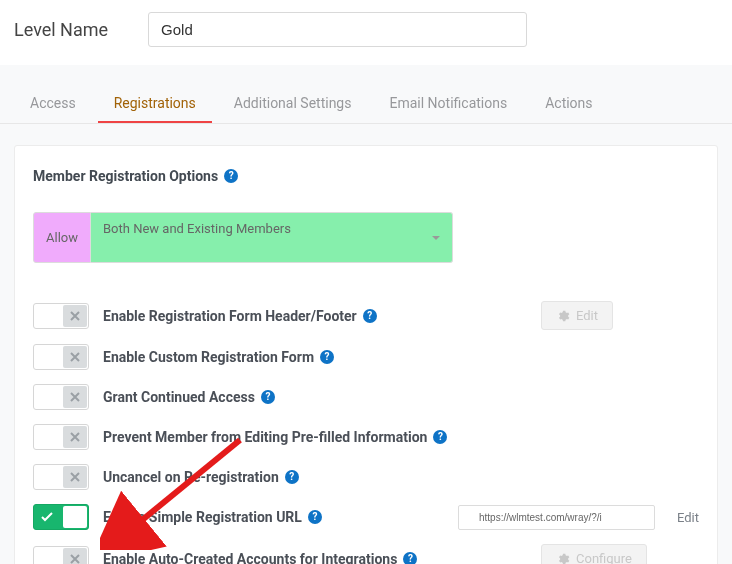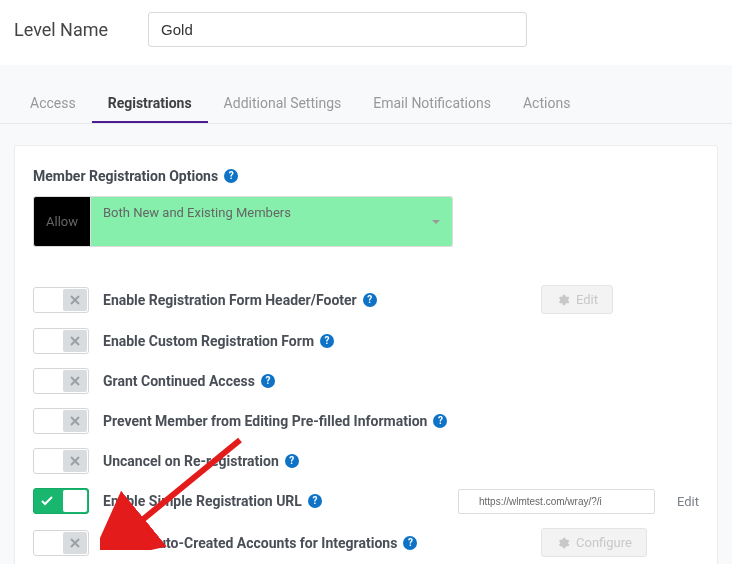--- a/index.html
+++ b/index.html
@@ -32,48 +32,48 @@
     width: 379px;
     color: #333;
   }
   .tabs-bar {
     background: #f8f9fa;
     padding: 20px 0 0;
     border-bottom: 1px solid transparent;
   }
   .tabs {
     display: flex;
-    gap: 0;
+    gap: 6px;
     padding: 0 14px;
     border-bottom: 1px solid #e7e7e7;
   }
   .tab {
     padding: 10px 16px;
     font-size: 14px;
     color: #97989b;
     cursor: pointer;
     border-bottom: 2px solid transparent;
   }
   .tab.active {
-    color: #404040;
-    font-weight: 700;
-    border-bottom: 2px solid #4c1d95;
+    color: #a16207;
+    font-weight: 400;
+    border-bottom: 2px solid #ef4444;
   }
   .panel {
     background: #fff;
     margin: 20px 14px 0;
     border: 1px solid #ececec;
     border-radius: 3px 3px 0 0;
     padding: 22px 18px 6px;
   }
   .section-title {
     display: flex;
     align-items: center;
     gap: 6px;
-    margin-bottom: 12px;
+    margin-bottom: 28px;
   }
   .section-title span.t {
     font-size: 14px;
     font-weight: 700;
     color: #434a52;
   }
   .help-icon {
     display: inline-block;
     width: 14px;
     height: 14px;
@@ -88,21 +88,21 @@
   .allow-row {
     display: flex;
     align-items: stretch;
     margin-bottom: 38px;
   }
   .allow-label {
     border: 1px solid #dcdcdc;
     padding: 8px 12px;
     font-size: 13px;
     color: #666;
-    background: #000000;
+    background: #f0abfc;
     border-radius: 3px 0 0 3px;
     display: flex;
     align-items: center;
   }
   .allow-select {
     border: 1px solid #dcdcdc;
     border-left: none;
     padding: 8px 40px 26px 12px;
     font-size: 13px;
     color: #666;

